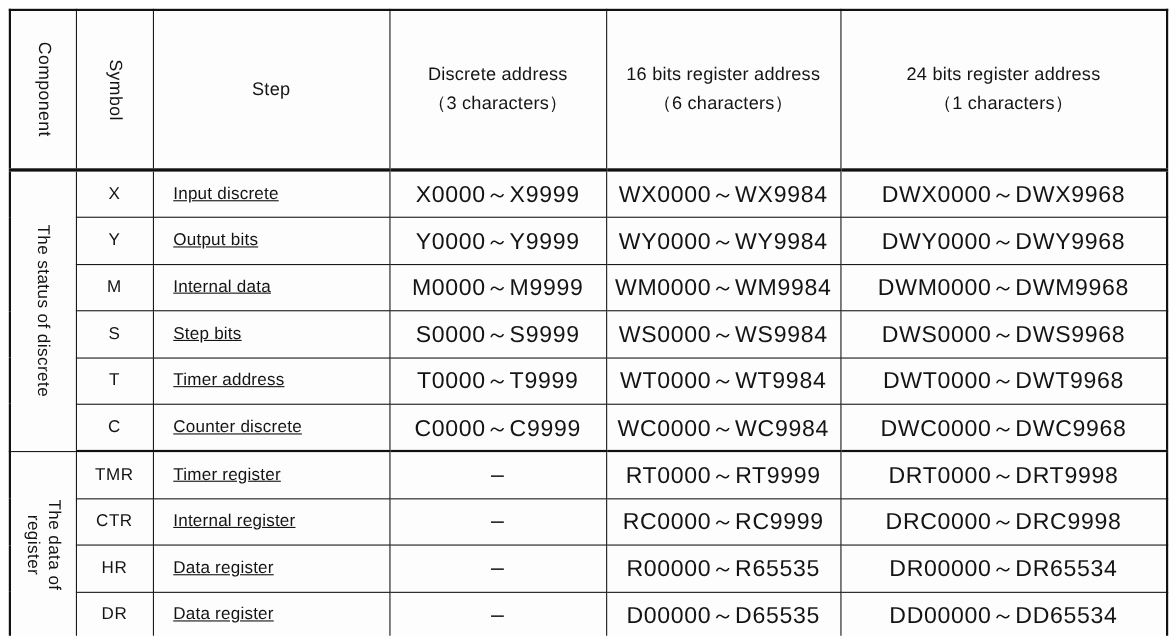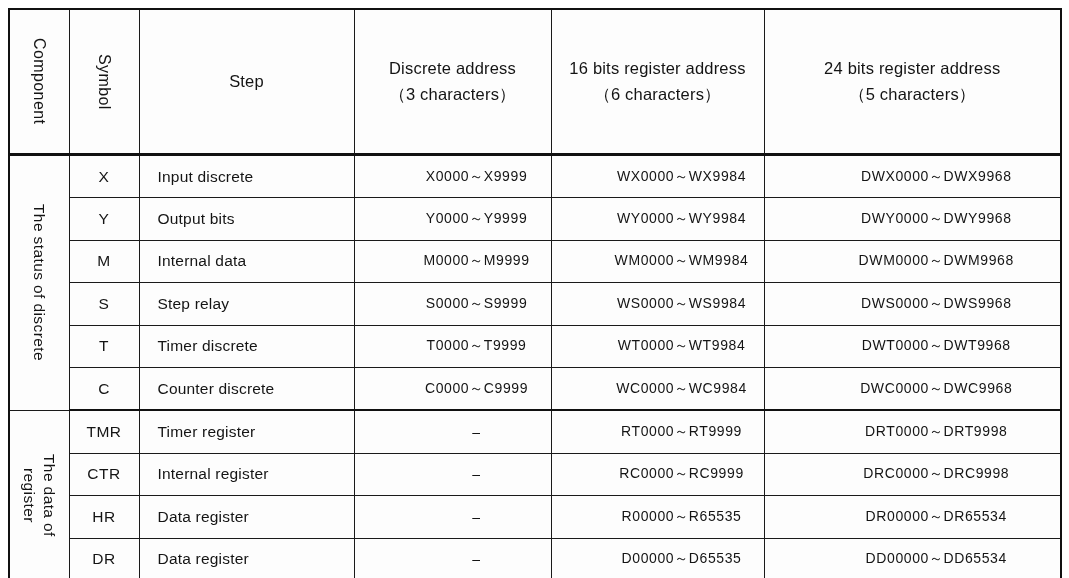--- a/index.html
+++ b/index.html
@@ -94,25 +94,25 @@
 
   
   tr.body-row td {
     height: 41.4px;
     font-size: 15.5px;
   }
   tr.body-row td.name-cell {
     text-align: left;
     padding-left: 18px;
     font-size: 15.5px;
+    text-decoration: underline;
   }
   tr.body-row td.addr-cell {
-    font-size: 14px;
+    font-size: 21px;
     letter-spacing: 0.6px;
-    padding-left: 48px;
   }
   tr.body-row td.sym-cell {
     font-size: 15.5px;
     letter-spacing: 0.5px;
   }
 
   
   tr.group-last td {
     border-bottom: 2.5px solid #111111;
   }
@@ -168,21 +168,21 @@
         </td>
         <td>
           <div class="hdr-two">
             <span>16 bits register address</span>
             <span class="l2">（6 characters）</span>
           </div>
         </td>
         <td>
           <div class="hdr-two">
             <span>24 bits register address</span>
-            <span class="l2">（5 characters）</span>
+            <span class="l2">（1 characters）</span>
           </div>
         </td>
       </tr>
 
       <tr class="body-row">
         <td class="group-label" rowspan="6">
           <div class="vert-wrap">
             <span class="vert-text small">The status of discrete</span>
           </div>
         </td>
@@ -204,29 +204,29 @@
       <tr class="body-row">
         <td class="sym-cell">M</td>
         <td class="name-cell">Internal data</td>
         <td class="addr-cell">M0000～M9999</td>
         <td class="addr-cell">WM0000～WM9984</td>
         <td class="addr-cell">DWM0000～DWM9968</td>
       </tr>
 
       <tr class="body-row">
         <td class="sym-cell">S</td>
-        <td class="name-cell">Step relay</td>
+        <td class="name-cell">Step bits</td>
         <td class="addr-cell">S0000～S9999</td>
         <td class="addr-cell">WS0000～WS9984</td>
         <td class="addr-cell">DWS0000～DWS9968</td>
       </tr>
 
       <tr class="body-row">
         <td class="sym-cell">T</td>
-        <td class="name-cell">Timer discrete</td>
+        <td class="name-cell">Timer address</td>
         <td class="addr-cell">T0000～T9999</td>
         <td class="addr-cell">WT0000～WT9984</td>
         <td class="addr-cell">DWT0000～DWT9968</td>
       </tr>
 
       <tr class="body-row group-last">
         <td class="sym-cell">C</td>
         <td class="name-cell">Counter discrete</td>
         <td class="addr-cell">C0000～C9999</td>
         <td class="addr-cell">WC0000～WC9984</td>

